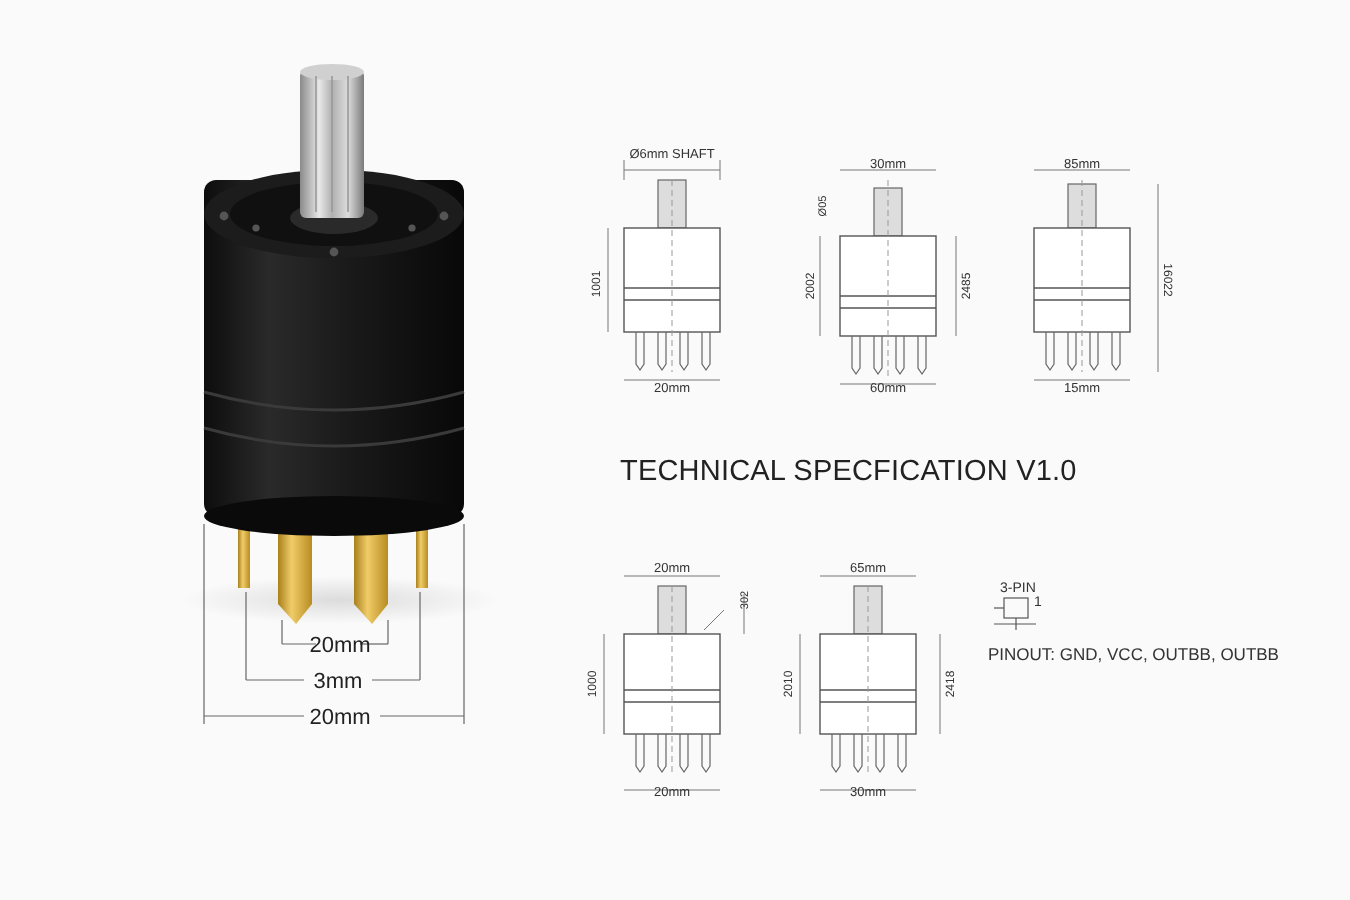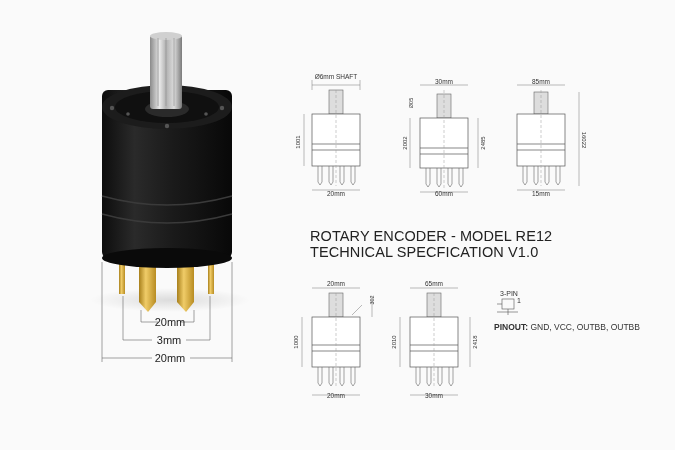--- a/index.html
+++ b/index.html
@@ -10,21 +10,21 @@
     position:relative;
   }
   #canvas { position:absolute; left:0; top:0; width:675px; height:450px; }
   .title-block {
     position:absolute; left:310px; top:228px;
     color:#222; font-size:14.5px; line-height:16px; letter-spacing:0.1px;
   }
   .pinout {
     position:absolute; left:494px; top:322px; font-size:8.5px; color:#333;
   }
-  .pinout b { font-weight:700; }
+  .pinout b { font-weight:400; }
   svg text { font-family:"Liberation Sans", sans-serif; }
 </style>
 </head>
 <body>
 
 <svg id="canvas" width="675" height="450" viewBox="0 0 675 450" xmlns="http://www.w3.org/2000/svg">
   <defs>
     <linearGradient id="bodyGrad" x1="0" x2="1" y1="0" y2="0">
       <stop offset="0" stop-color="#0d0d0d"></stop>
       <stop offset="0.25" stop-color="#2a2a2a"></stop>
@@ -210,20 +210,19 @@
     <rect x="502" y="299" width="12" height="10"></rect>
     <line x1="497" y1="304" x2="502" y2="304"></line>
     <line x1="497" y1="312" x2="518" y2="312"></line>
     <line x1="508" y1="309" x2="508" y2="315"></line>
   </g>
   <text x="500" y="296" font-size="7" fill="#333">3-PIN</text>
   <text x="517" y="303" font-size="7" fill="#333">1</text>
 </svg>
 
 <div class="title-block">
-  <div>ROTARY ENCODER - MODEL RE12</div>
   <div>TECHNICAL SPECFICATION V1.0</div>
 </div>
 
 <div class="pinout">
   <b>PINOUT:</b>
   <span>GND, VCC, OUTBB, OUTBB</span>
 </div>
 
 </body></html>

